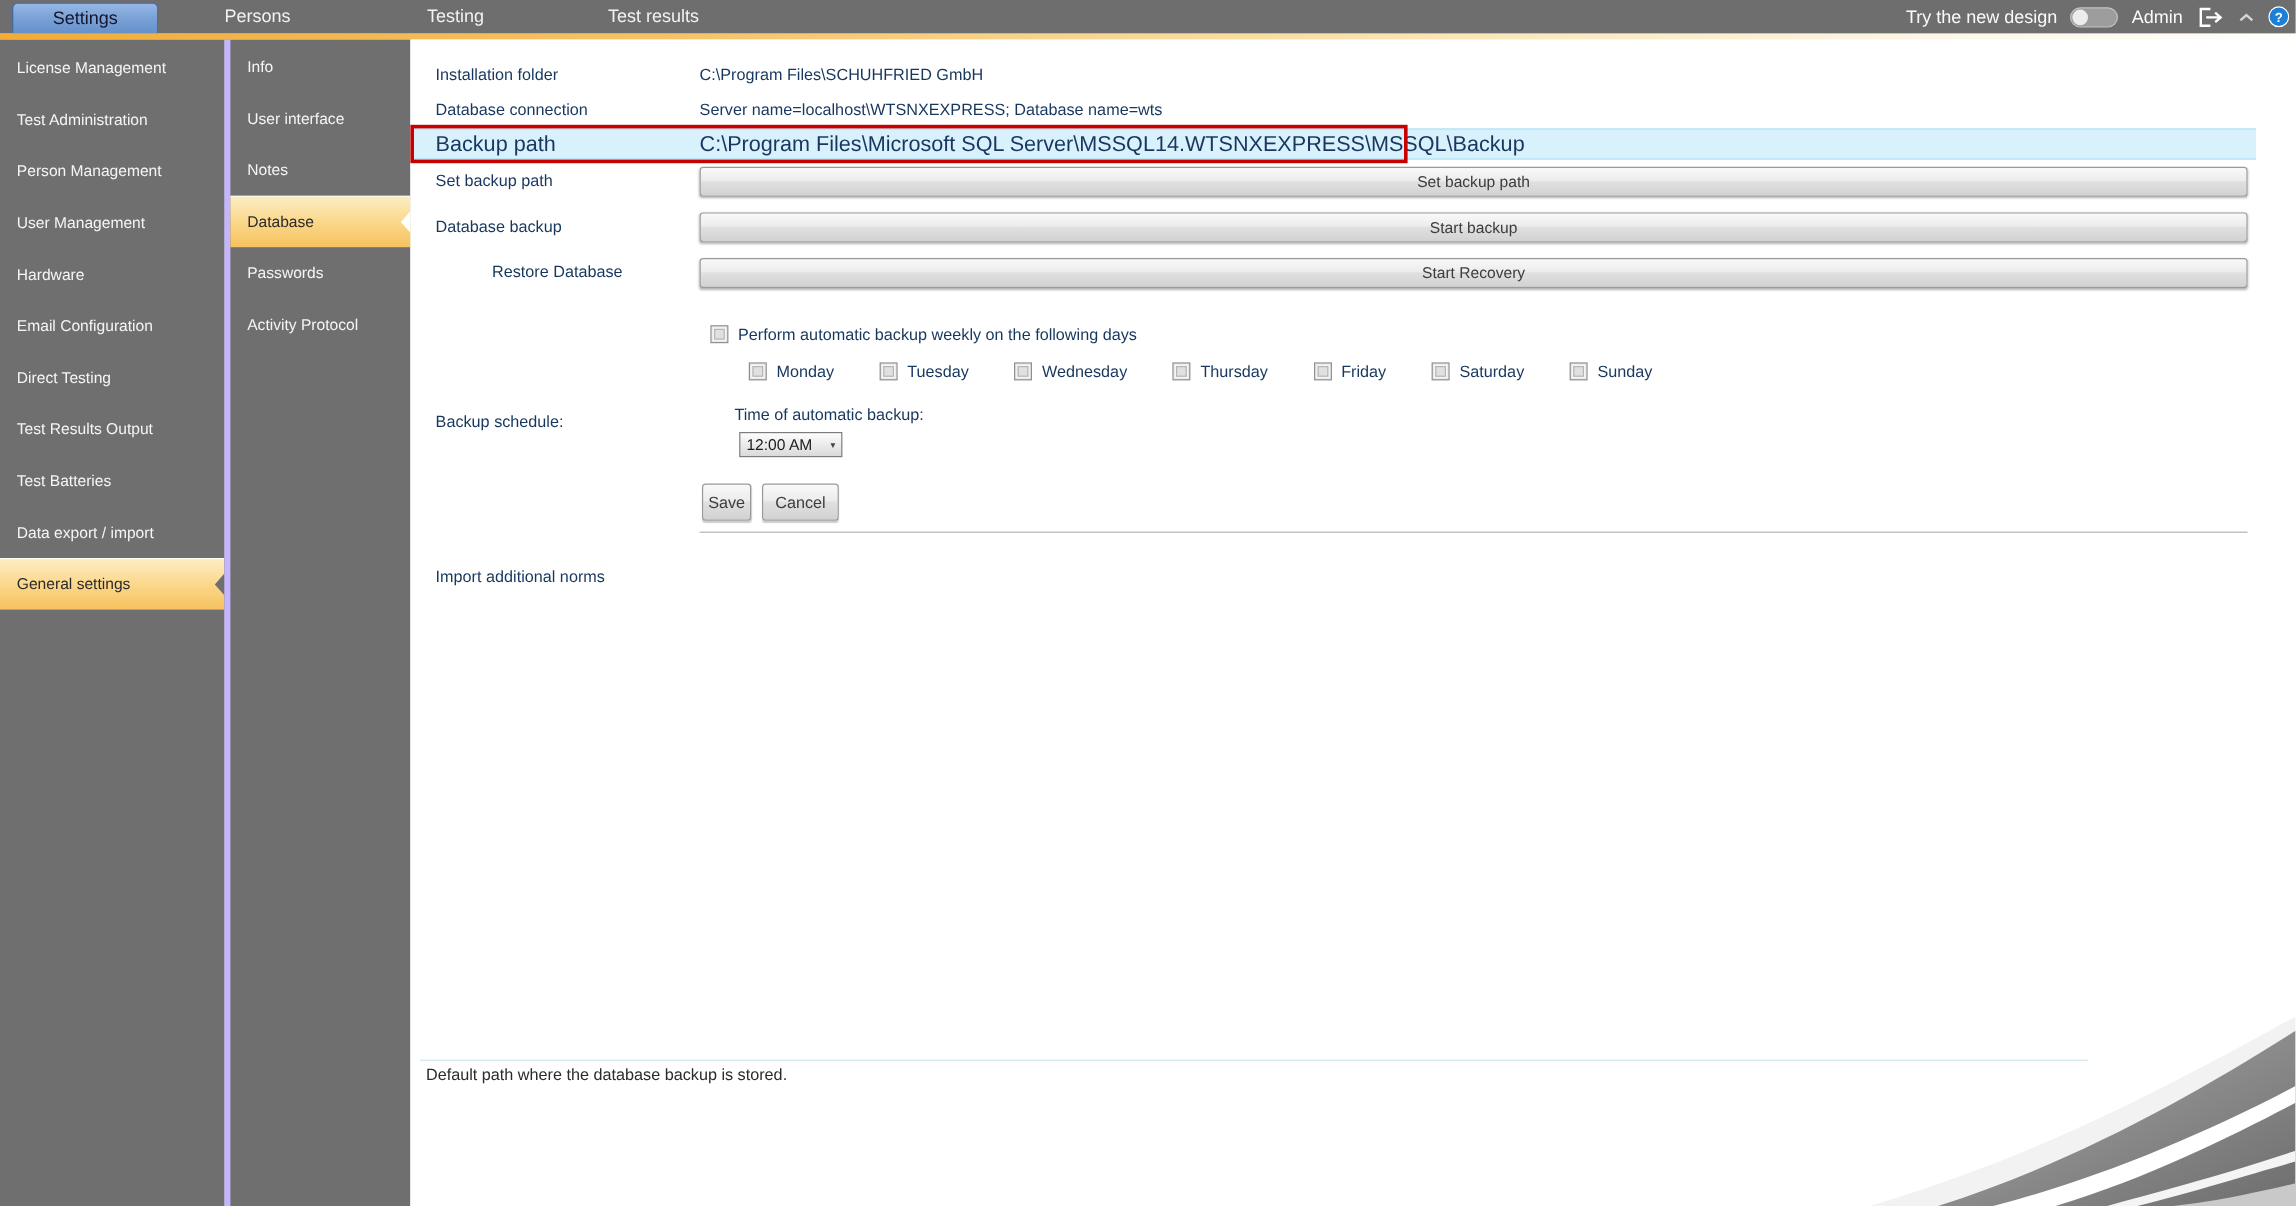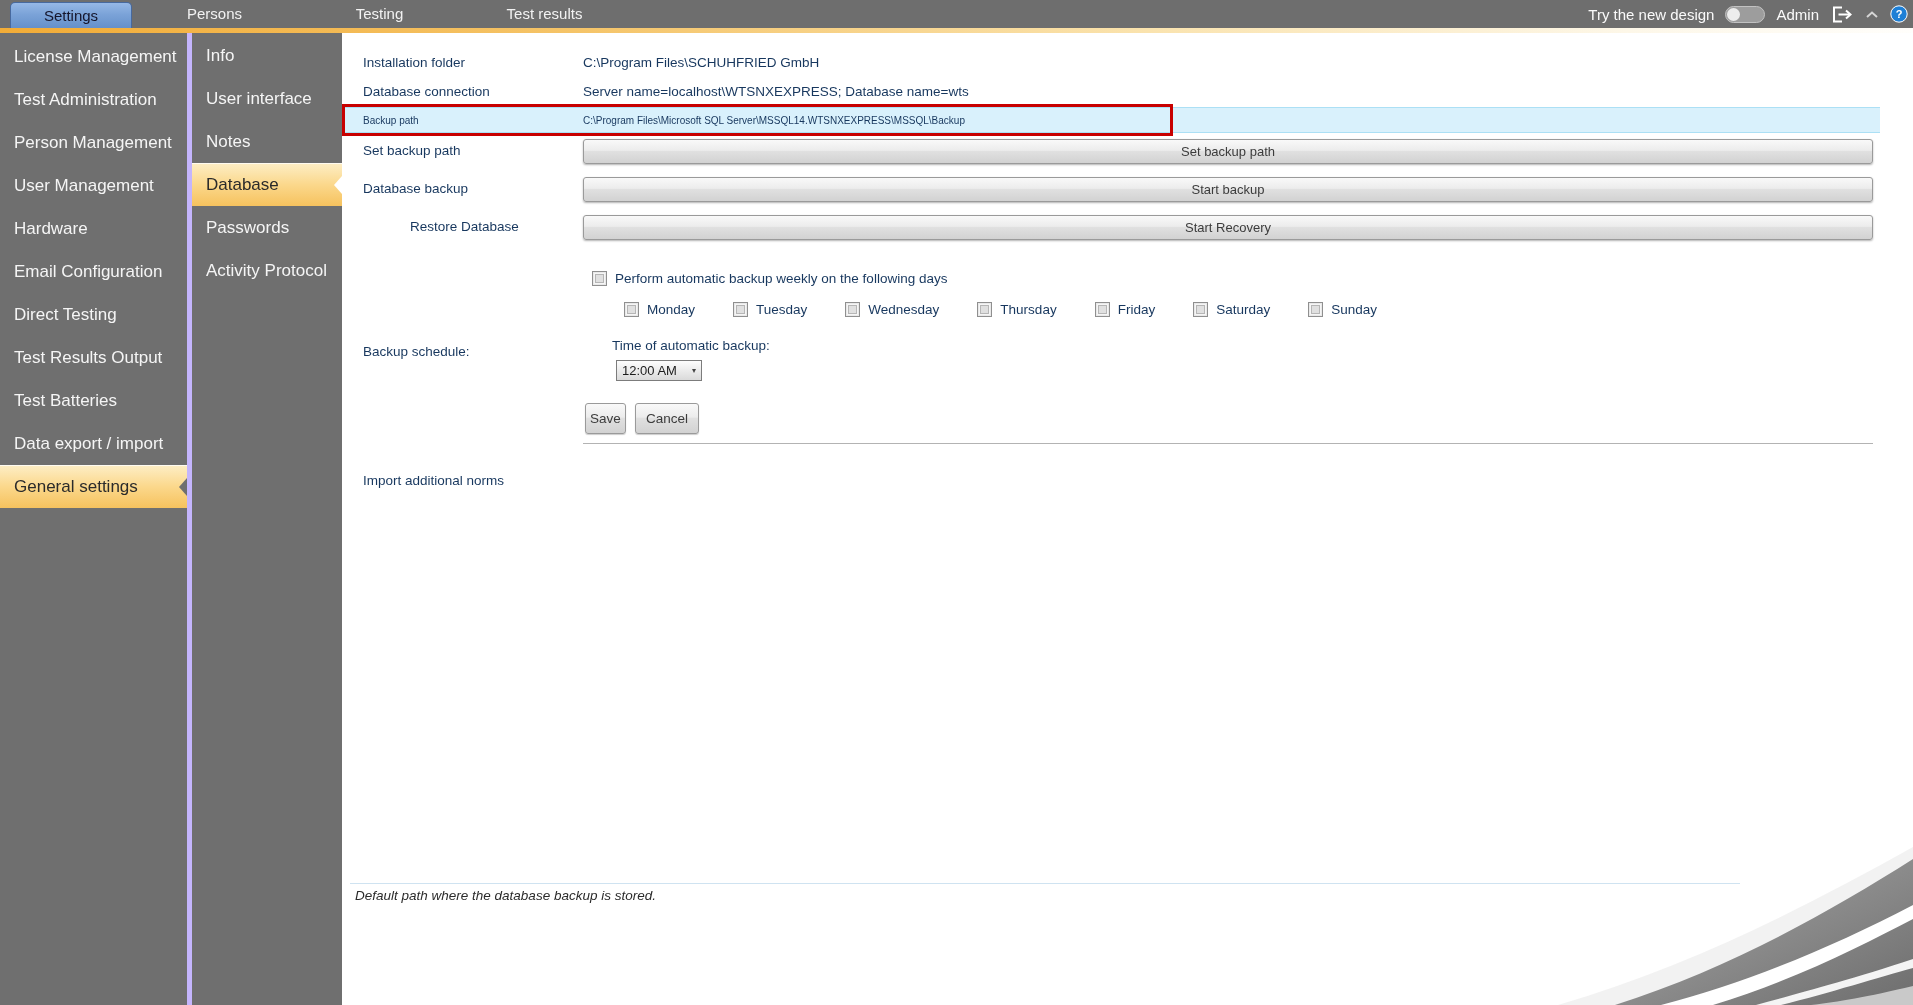--- a/index.html
+++ b/index.html
@@ -24,39 +24,39 @@
   .ticon { display:flex; align-items:center; }
   .accent-line { position:absolute; top:28px; left:0; width:1913px; height:5px;
          background:linear-gradient(90deg,#f2ac37 0%,#f5c468 30%,#fae3ae 60%,#fdf7e8 85%,#fffefb 100%); }
 
   
   .sidebar1 { position:absolute; top:33px; left:0; width:187px; bottom:0;
          background:#6f6f6f; padding-top:2px; }
   .sidebar2 { position:absolute; top:33px; left:187px; width:155px; bottom:0;
          background:#6f6f6f; border-left:5px solid #c4b5fd; padding-top:1px; }
   .side-item { height:43px; display:flex; align-items:center; padding-left:14px;
-         color:#f5f5f5; font-size:17px; position:relative; cursor:default; }
+         color:#f5f5f5; font-size:13px; position:relative; cursor:default; }
   .side-item.sel { color:#2b2b2b;
          background:linear-gradient(180deg,#fdeec6 0%,#fbd88c 50%,#f6c25e 100%);
          box-shadow:inset 0 1px 0 rgba(255,255,255,.75); }
   .side-item.sel .notch { position:absolute; right:0; top:50%; transform:translateY(-50%);
          width:0; height:0; border-top:9px solid transparent; border-bottom:9px solid transparent; }
   .sidebar1 .side-item.sel .notch { border-right:8px solid #6f6f6f; }
   .sidebar2 .side-item.sel .notch { border-right:8px solid #ffffff; }
 
   
   .content { position:absolute; top:33px; left:342px; right:0; bottom:0; background:#fff; }
   .navy { color:#17375e; }
   .info-row { position:absolute; left:21px; display:flex; font-size:13.5px; }
   .info-row .lbl { width:220px; }
   .row1 { top:22px; } .row2 { top:51px; }
 
   .bluerow { position:absolute; top:74px; left:1px; width:1537px; height:26px;
          background:#d9f1fc; border-top:1px solid #ace0f5; border-bottom:1px solid #ace0f5;
-         display:flex; align-items:center; padding-left:20px; font-size:10px; }
+         display:flex; align-items:center; padding-left:20px; font-size:18px; }
   .bluerow .lbl { width:220px; }
   .redbox { position:absolute; top:71px; left:0; width:831px; height:32px;
          border:3px solid #c80000; pointer-events:none; }
 
   .wide-btn { position:absolute; left:241px; width:1290px; height:25px;
          border:1px solid #9a9a9a; border-radius:3px; font-size:13px; color:#3c3c3c;
          background:linear-gradient(180deg,#f9f9f9 0%,#ececec 45%,#e0e0e0 50%,#d2d2d2 100%);
          box-shadow:0 1px 2px rgba(0,0,0,.3); font-family:"Liberation Sans",sans-serif; cursor:default; }
   .btn-lbl { position:absolute; left:21px; font-size:13.5px; }
   .b1 { top:106px; } .lb1 { top:110px; }
@@ -83,21 +83,21 @@
   .sm-btn { height:31px; border:1px solid #9a9a9a; border-radius:3px; font-size:13.5px;
         color:#3c3c3c; background:linear-gradient(180deg,#f9f9f9 0%,#ececec 45%,#e0e0e0 50%,#d2d2d2 100%);
         box-shadow:0 1px 1px rgba(0,0,0,.2); font-family:"Liberation Sans",sans-serif; cursor:default; }
   .save-btn { width:41px; } .cancel-btn { width:64px; }
 
   .mid-divider { position:absolute; left:241px; top:410px; width:1290px; height:1px; background:#b3b3b3; }
   .import-btn { top:426px; height:30px; }
   .import-lbl { top:440px; }
 
   .foot-divider { position:absolute; left:8px; top:850px; width:1390px; height:1px; background:#cfe3f1; }
-  .foot-hint { position:absolute; left:13px; top:855px; font-size:13.5px; color:#2b2b2b;font-style:italic; }
+  .foot-hint { position:absolute; left:13px; top:855px; font-size:13.5px; color:#2b2b2b; }
 
   .swoosh { position:absolute; right:0; bottom:0; }
 </style>
 </head>
 <body>
 
 <div class="topbar">
   <div class="tabs">
     <div class="tab active">Settings</div>
     <div class="tab">Persons</div>

